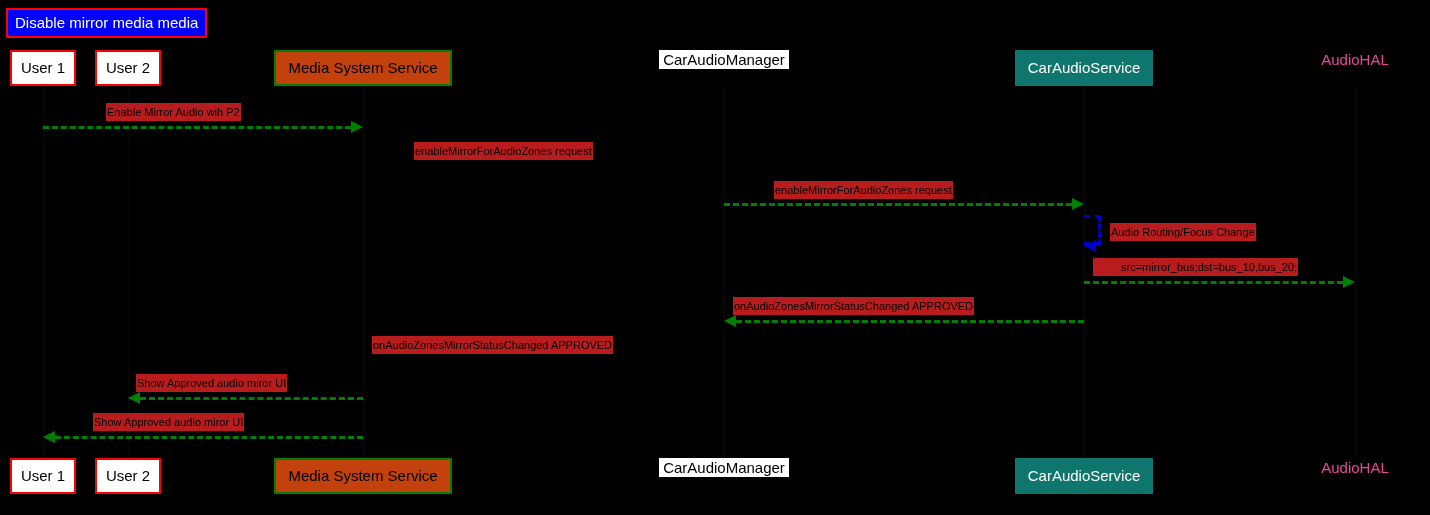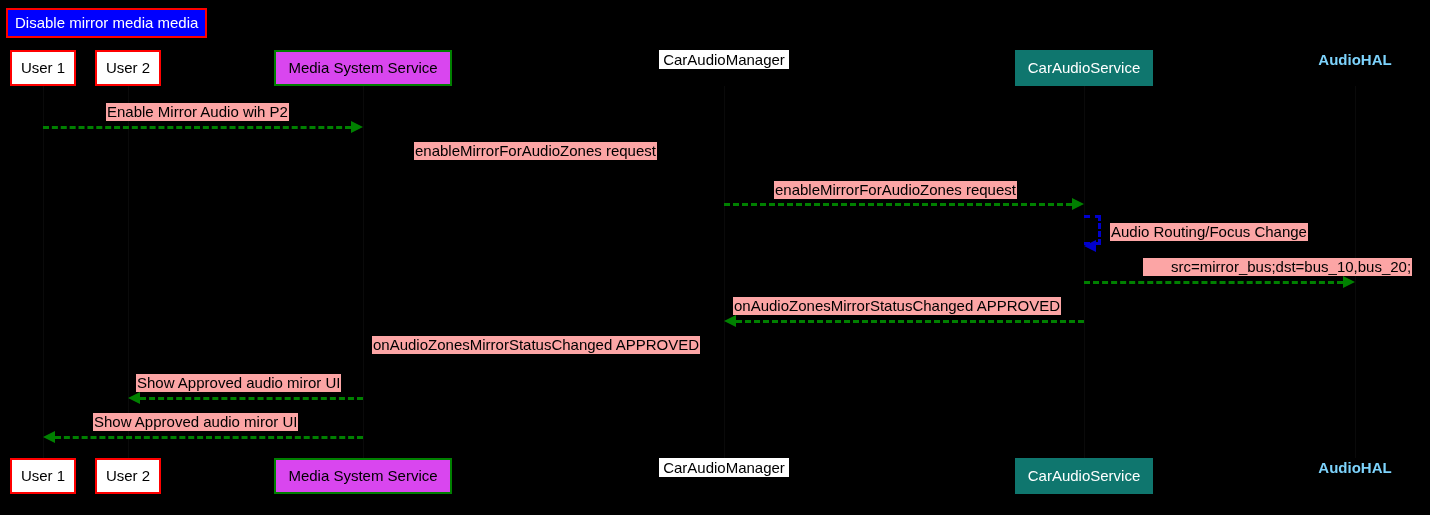--- a/index.html
+++ b/index.html
@@ -45,43 +45,42 @@
     align-items: center;
     justify-content: center;
   }
   .p-boxed {
     background: #ffffff;
     color: #000000;
     border: 2px solid #ff0000;
     height: 36px;
   }
   .p-green {
-    background: #d946ef;
+    background: #c2410c;
     color: #000000;
     border: 2px solid #008000;
     height: 36px;
   }
   .p-plain {
     background: #ffffff;
     color: #000000;
     border: none;
     height: 19px;
   }
   .p-blue {
     background: #0f766e;
     color: #ffffff;
     border: none;
     height: 36px;
   }
   .p-none {
     background: transparent;
-    color: #7dd3fc;
+    color: #ec4899;
     border: none;
     height: 19px;
-    font-weight: bold;
   }
 
   
   .lifeline {
     position: absolute;
     width: 1px;
     background: #0a0a0a;
   }
   .msg-line {
     position: absolute;
@@ -105,23 +104,23 @@
     border-top: 6px solid transparent;
     border-bottom: 6px solid transparent;
     border-right: 12px solid #008000;
   }
   .arrow-left.blue {
     border-right-color: #0000cd;
   }
 
   .msg-label {
     position: absolute;
-    background: #fca5a5;
-    color: #000000;
-    font-size: 15px;
+    background: #b91c1c;
+    color: #000000;
+    font-size: 11px;
     line-height: 18px;
     white-space: nowrap;
     padding: 0 1px;
     text-align: right;
   }
 
   
   .selfloop {
     position: absolute;
     box-sizing: border-box;
@@ -174,21 +173,21 @@
       <div class="msg-label" style="left: 106px; top: 103px;">Enable Mirror Audio wih P2</div>
       <div class="msg-label" style="left: 414px; top: 142px;">enableMirrorForAudioZones request</div>
       <div class="msg-line" style="position: absolute; left: 724px; top: 203px; width: 348px;"></div>
       <div class="arrow-head arrow-right" style="position: absolute; left: 1072px; top: 198px;"></div>
       <div class="msg-label" style="left: 774px; top: 181px;">enableMirrorForAudioZones request</div>
       <div class="selfloop" style="left: 1084px; top: 215px; width: 17px; height: 30px;"></div>
       <div class="arrow-head arrow-left blue" style="position: absolute; left: 1084px; top: 240px;"></div>
       <div class="msg-label" style="left: 1110px; top: 223px;">Audio Routing/Focus Change</div>
       <div class="msg-line" style="position: absolute; left: 1084px; top: 281px; width: 259px;"></div>
       <div class="arrow-head arrow-right" style="position: absolute; left: 1343px; top: 276px;"></div>
-      <div class="msg-label" style="left: 1143px; top: 258px; padding-left: 28px;">src=mirror_bus;dst=bus_10,bus_20;</div>
+      <div class="msg-label" style="left: 1093px; top: 258px; padding-left: 28px;">src=mirror_bus;dst=bus_10,bus_20;</div>
       <div class="msg-line" style="position: absolute; left: 736px; top: 320px; width: 348px;"></div>
       <div class="arrow-head arrow-left" style="position: absolute; left: 724px; top: 315px;"></div>
       <div class="msg-label" style="left: 733px; top: 297px;">onAudioZonesMirrorStatusChanged APPROVED</div>
       <div class="msg-label" style="left: 372px; top: 336px;">onAudioZonesMirrorStatusChanged APPROVED</div>
       <div class="msg-line" style="position: absolute; left: 140px; top: 397px; width: 223px;"></div>
       <div class="arrow-head arrow-left" style="position: absolute; left: 128px; top: 392px;"></div>
       <div class="msg-label" style="left: 136px; top: 374px;">Show Approved audio miror UI</div>
       <div class="msg-line" style="position: absolute; left: 55px; top: 436px; width: 308px;"></div>
       <div class="arrow-head arrow-left" style="position: absolute; left: 43px; top: 431px;"></div>
       <div class="msg-label" style="left: 93px; top: 413px;">Show Approved audio miror UI</div>

